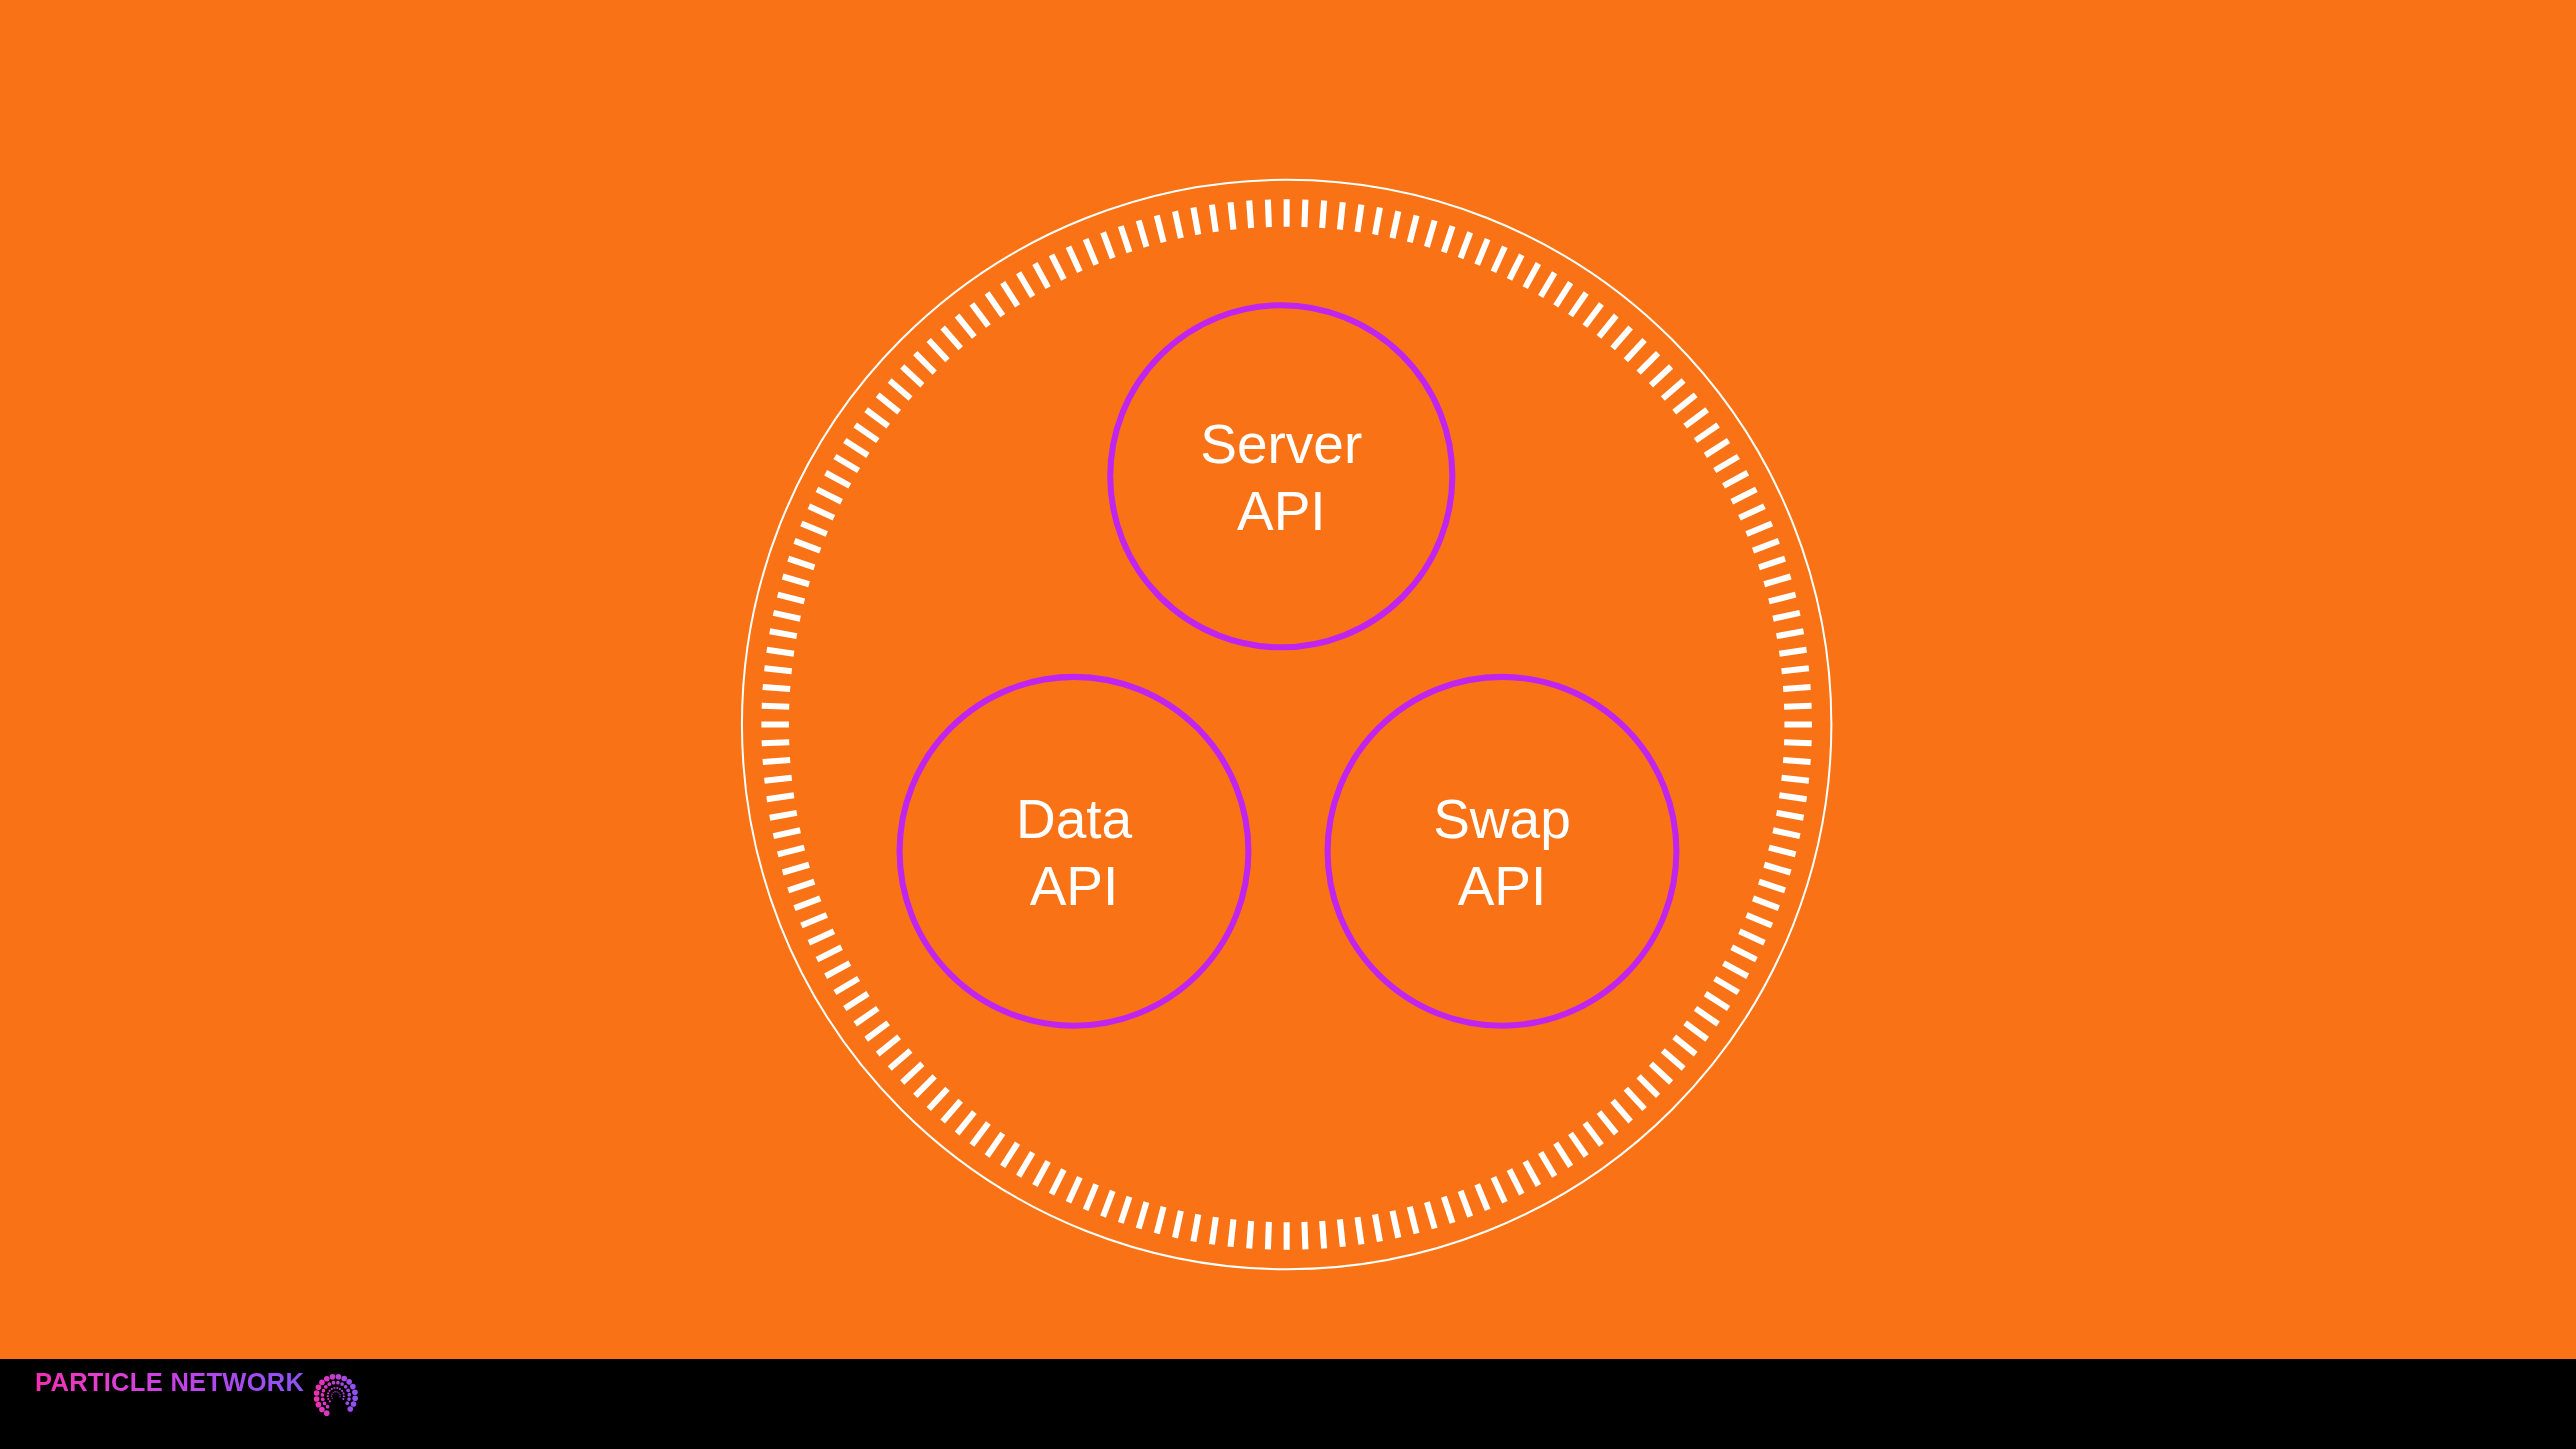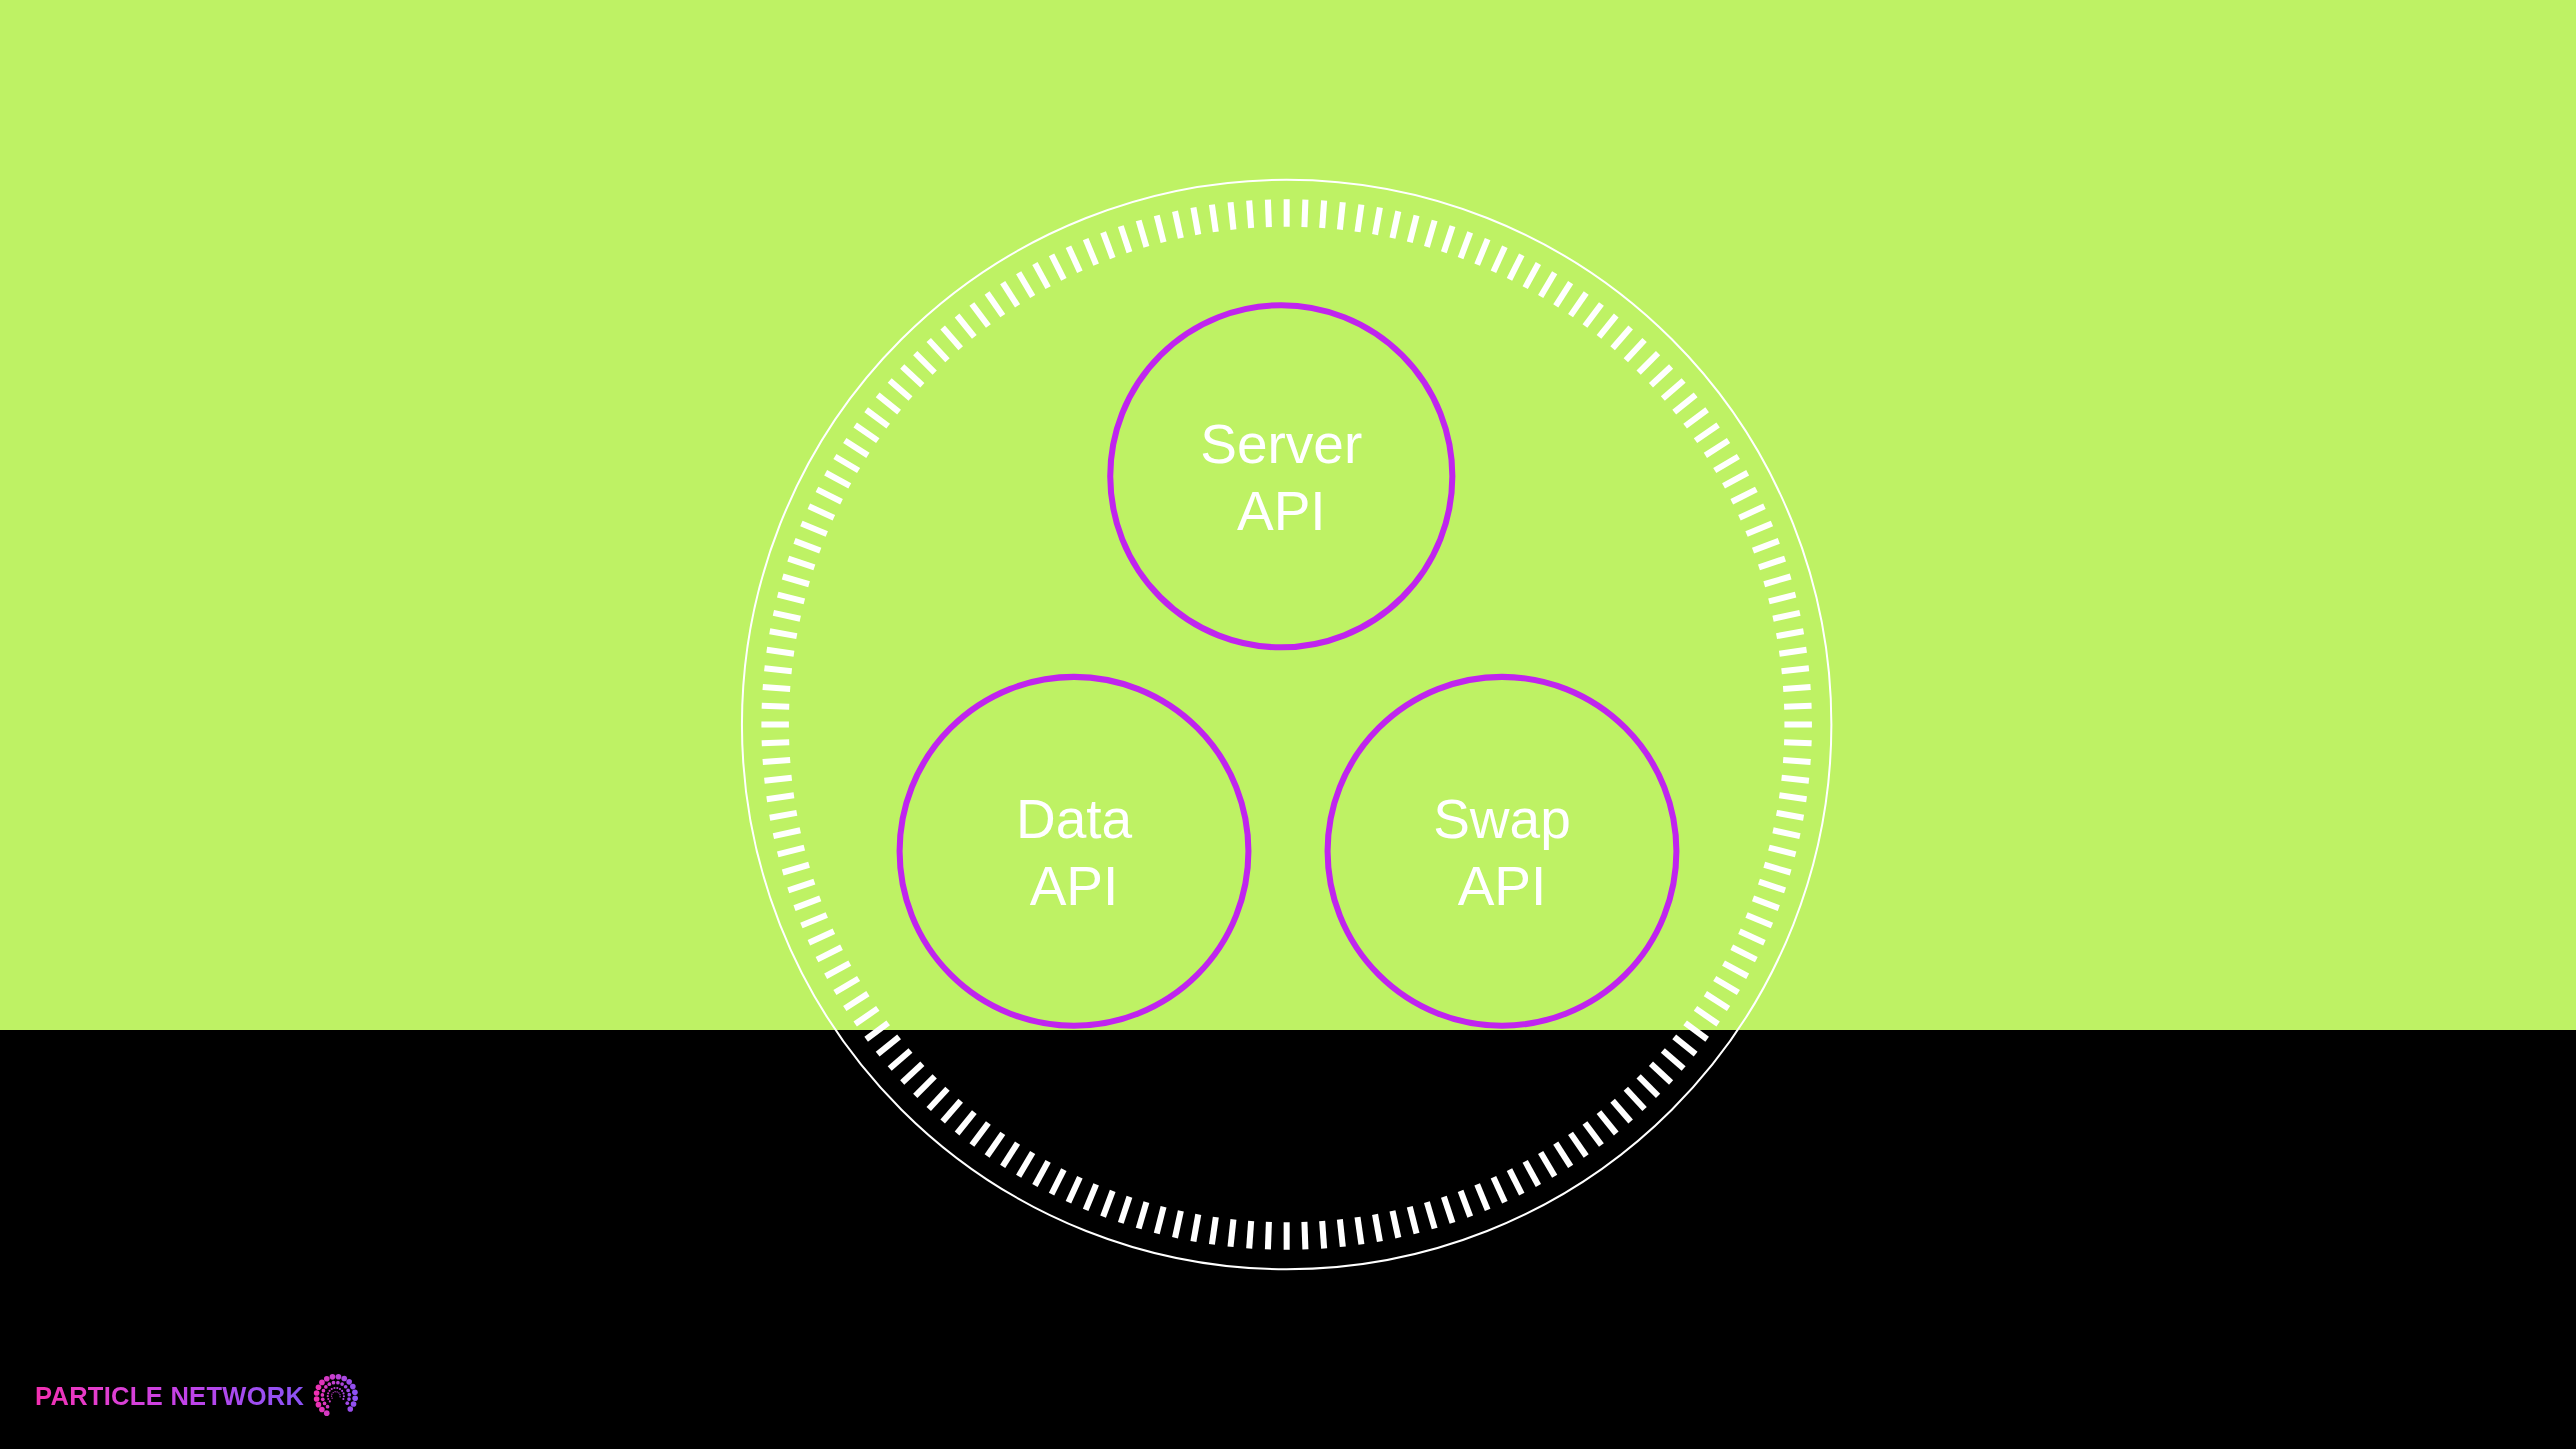--- a/index.html
+++ b/index.html
@@ -13,22 +13,22 @@
     height: 1449px;
     overflow: hidden;
     font-family: "Liberation Sans", sans-serif;
     position: relative;
   }
   #stage {
     position: absolute;
     left: 0;
     top: 0;
     width: 2576px;
-    height: 1030px;
-    background: #bef264;
+    height: 1359px;
+    background: #f97316;
   }
   .diagram-svg {
     position: absolute;
     left: 0;
     top: 0;
     width: 2576px;
     height: 1449px;
     display: block;
   }
   .node-label {
@@ -37,21 +37,20 @@
     fill: #ffffff;
     text-anchor: middle;
     dominant-baseline: auto;
   }
   .brand {
     position: absolute;
     left: 35px;
     top: 1369px;
     display: flex;
     flex-direction: row;
-    align-items: center;
     gap: 6.7px;
   }
   .brand-wordmark {
     font-family: "Liberation Sans", sans-serif;
     font-weight: 700;
     font-size: 25.5px;
     letter-spacing: 0.3px;
     line-height: 1;
     background-image: linear-gradient(90deg, #f22fb0 0%, #e23fd0 25%, #c342e8 55%, #9b4ff2 85%, #8a52f5 100%);
     -webkit-background-clip: text;

